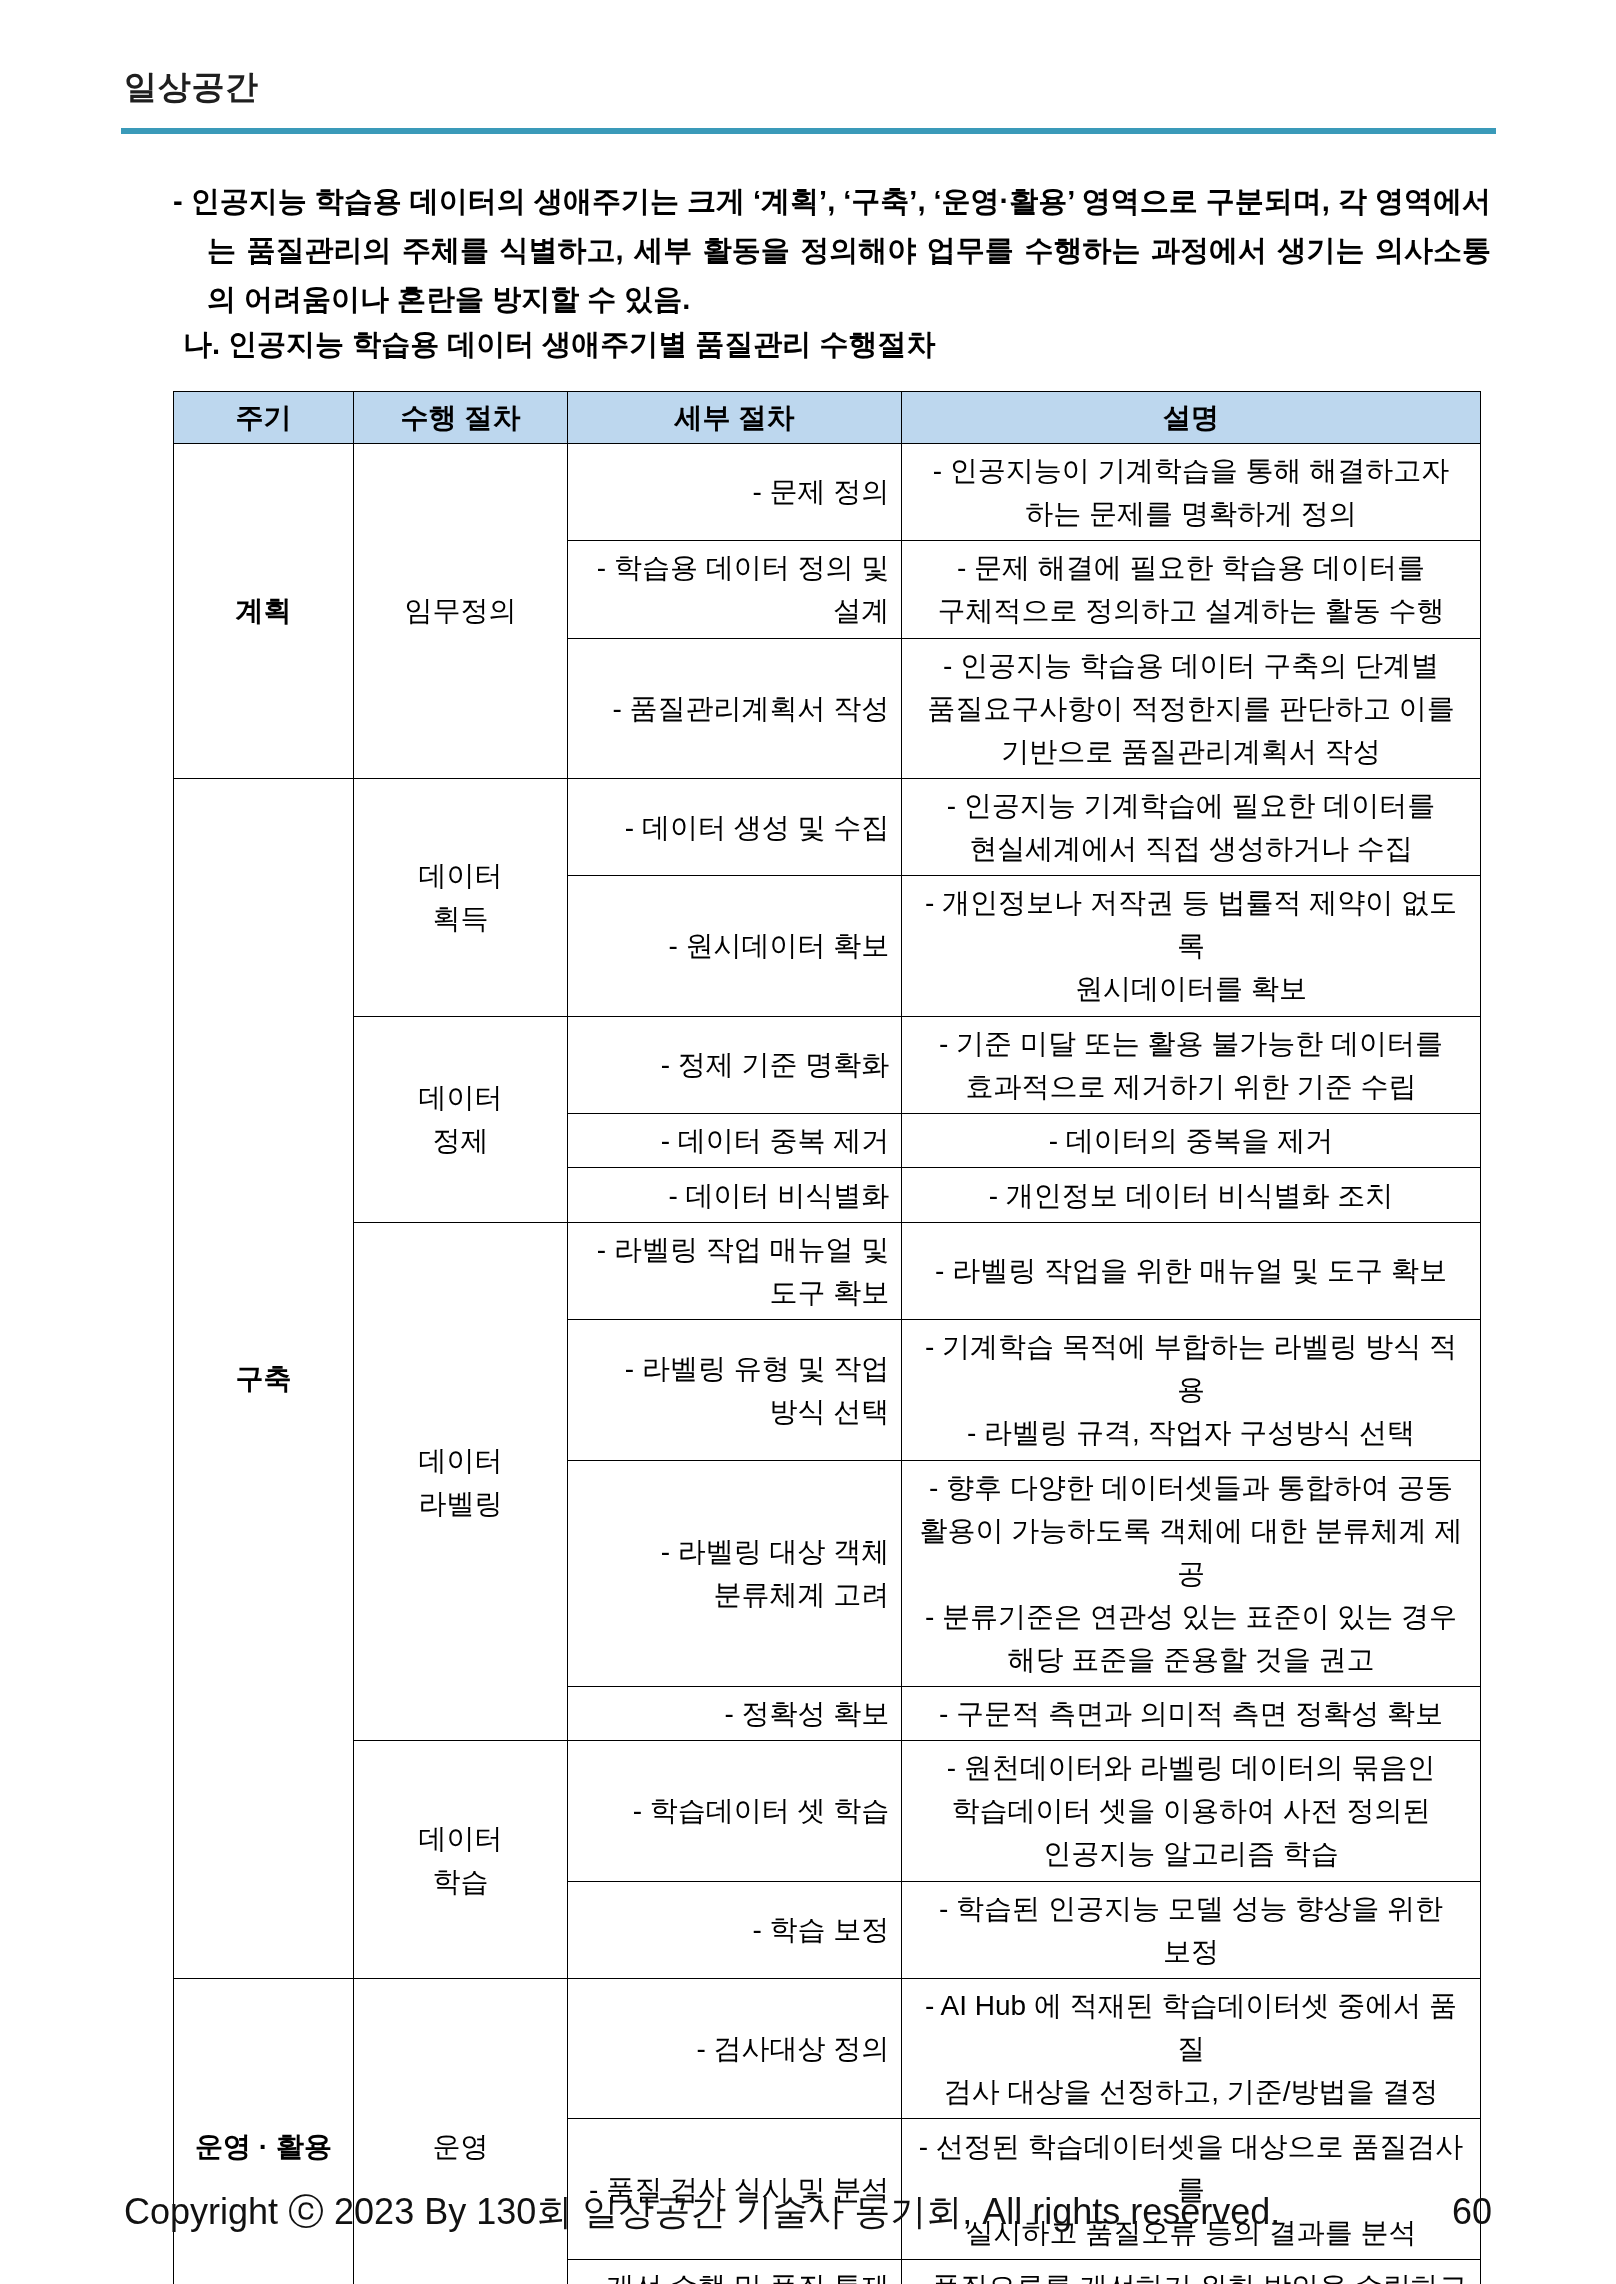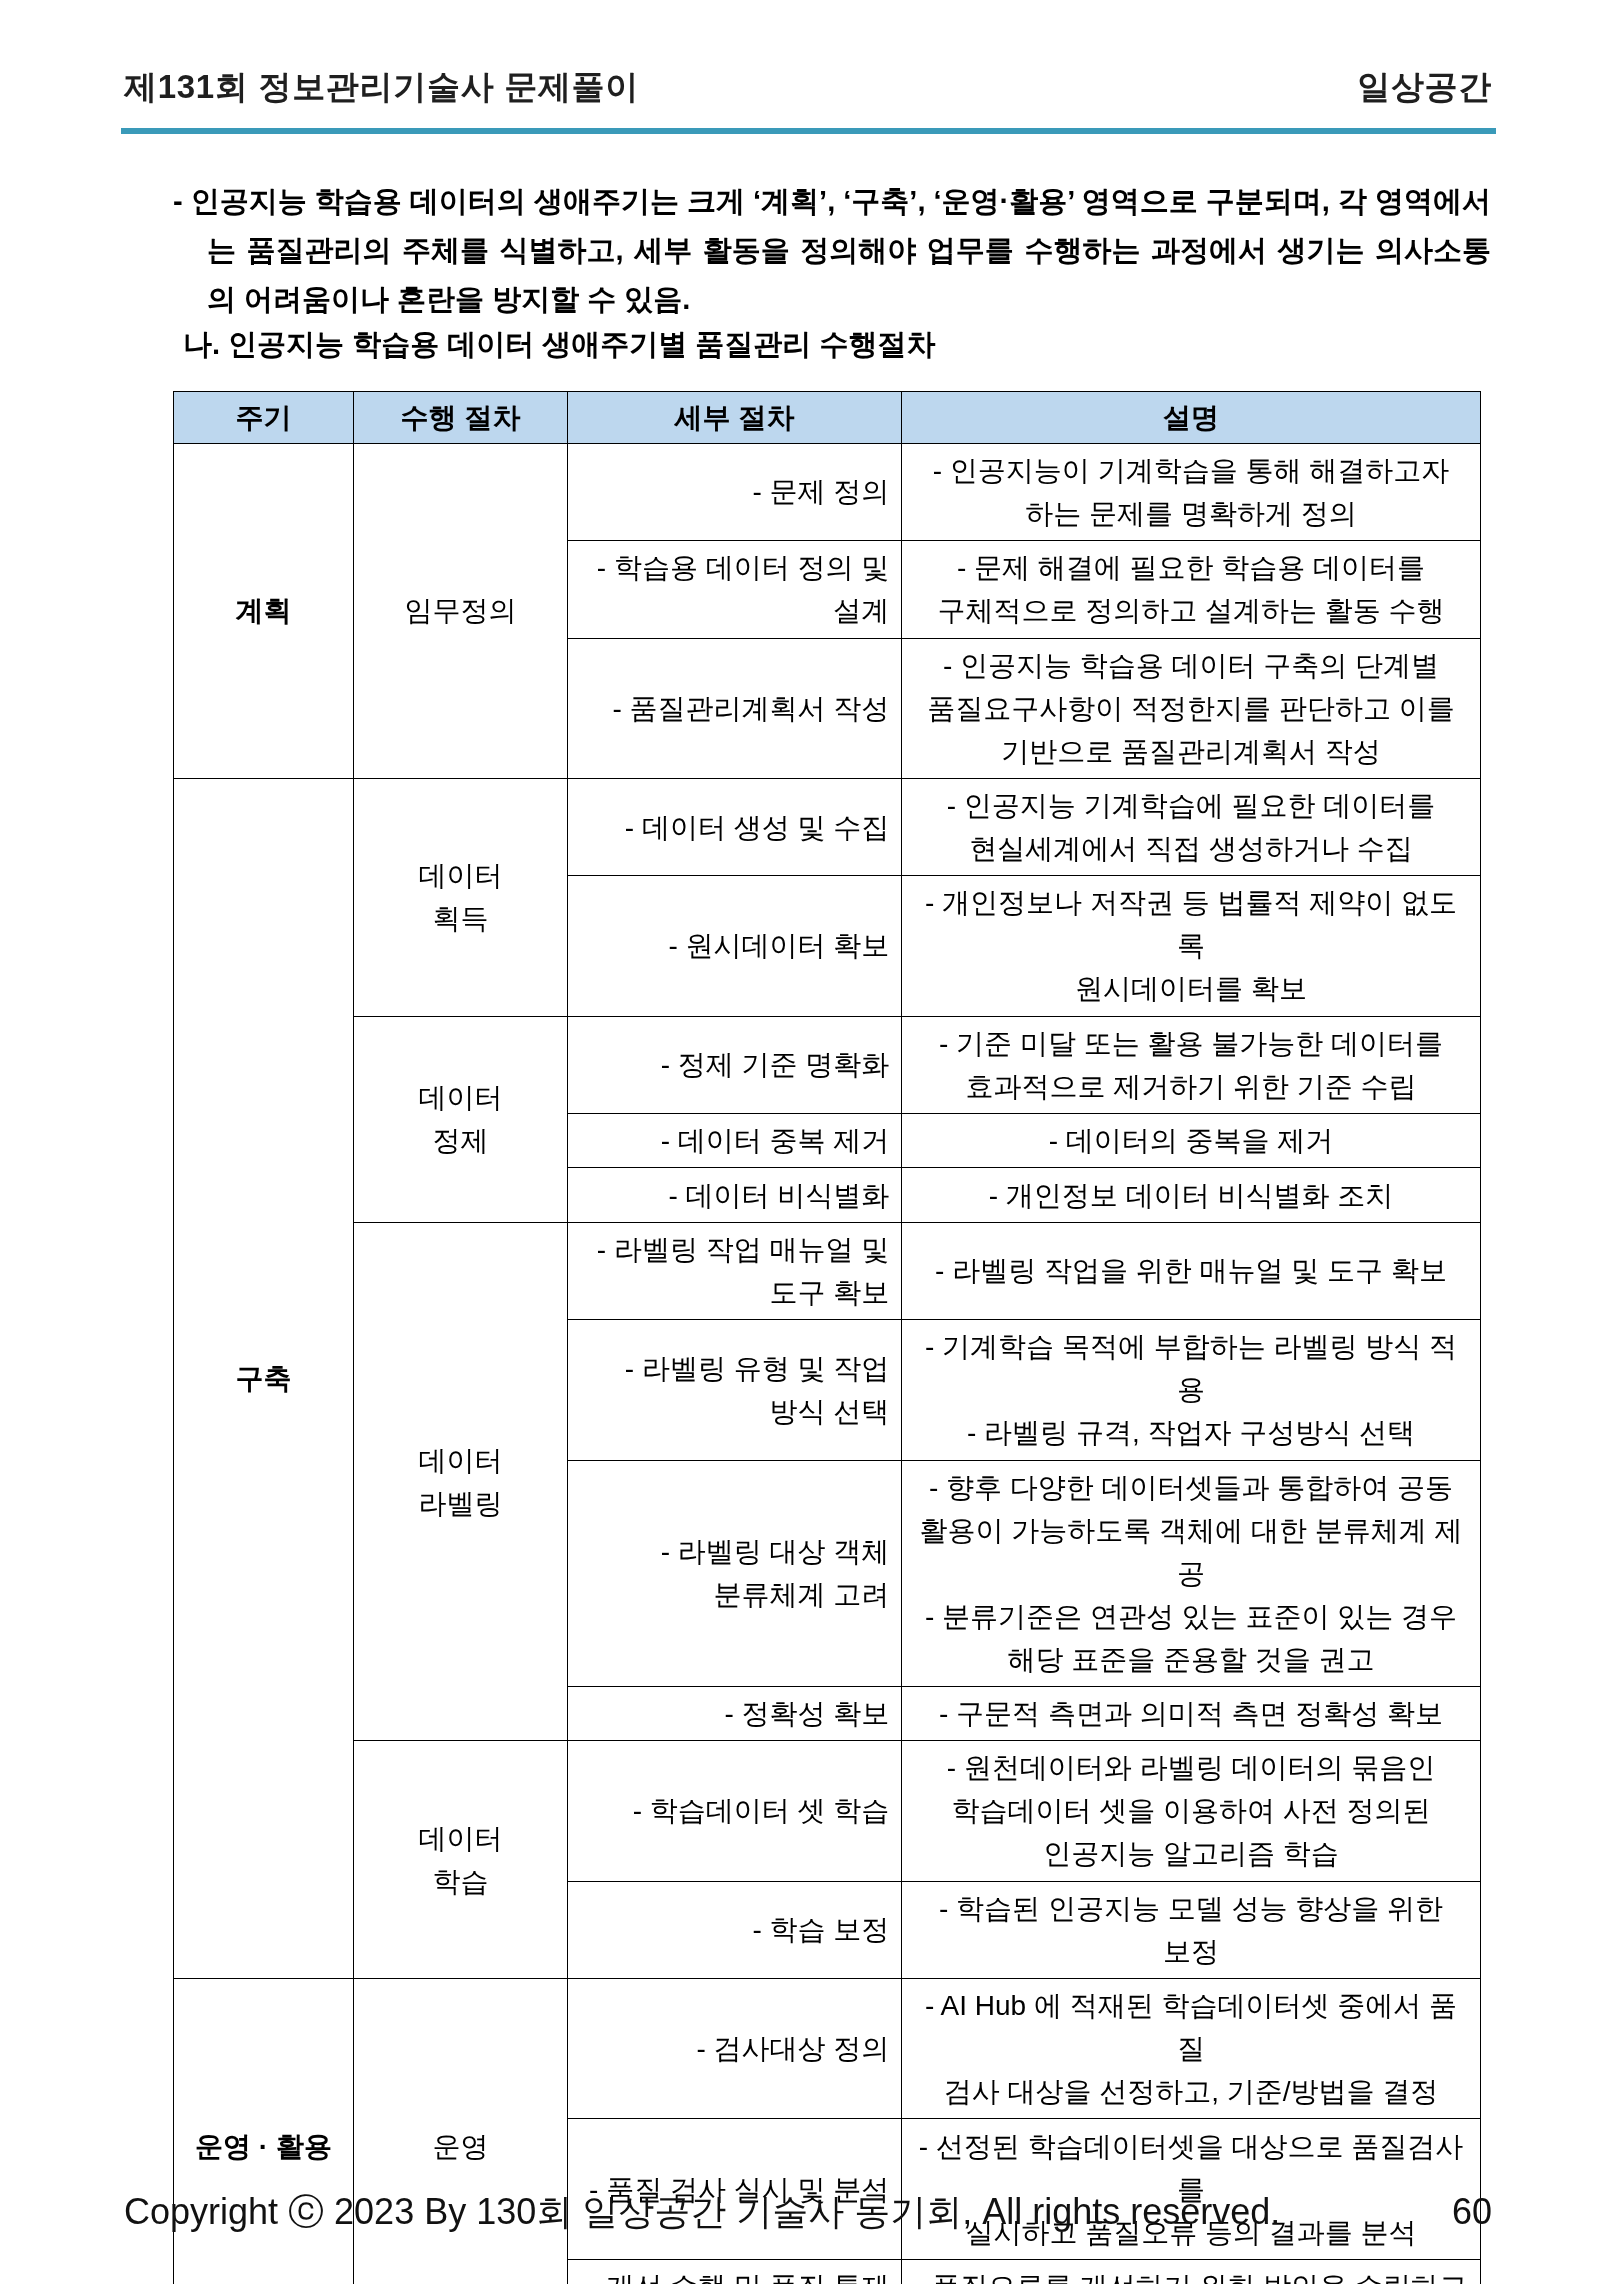--- a/index.html
+++ b/index.html
@@ -115,21 +115,20 @@
     font-size: 36px;
     color: #111111;
   }
 </style>
 </head>
 <body style="--accent-teal: #3A9AB9; --table-header-bg: #BDD7EE; --border-color: #000000;">
 
 <div class="page">
 
   <header class="page-header">
-    <span>제131회 정보관리기술사 문제풀이</span>
     <span>일상공간</span>
   </header>
 
   <div class="header-rule"></div>
 
   <p class="intro-paragraph">- 인공지능 학습용 데이터의 생애주기는 크게 ‘계획’, ‘구축’, ‘운영·활용’ 영역으로 구분되며, 각 영역에서는 품질관리의 주체를 식별하고, 세부 활동을 정의해야 업무를 수행하는 과정에서 생기는 의사소통의 어려움이나 혼란을 방지할 수 있음.</p>
 
   <h2 class="section-heading">나. 인공지능 학습용 데이터 생애주기별 품질관리 수행절차</h2>
 
   <div class="table-wrap">

